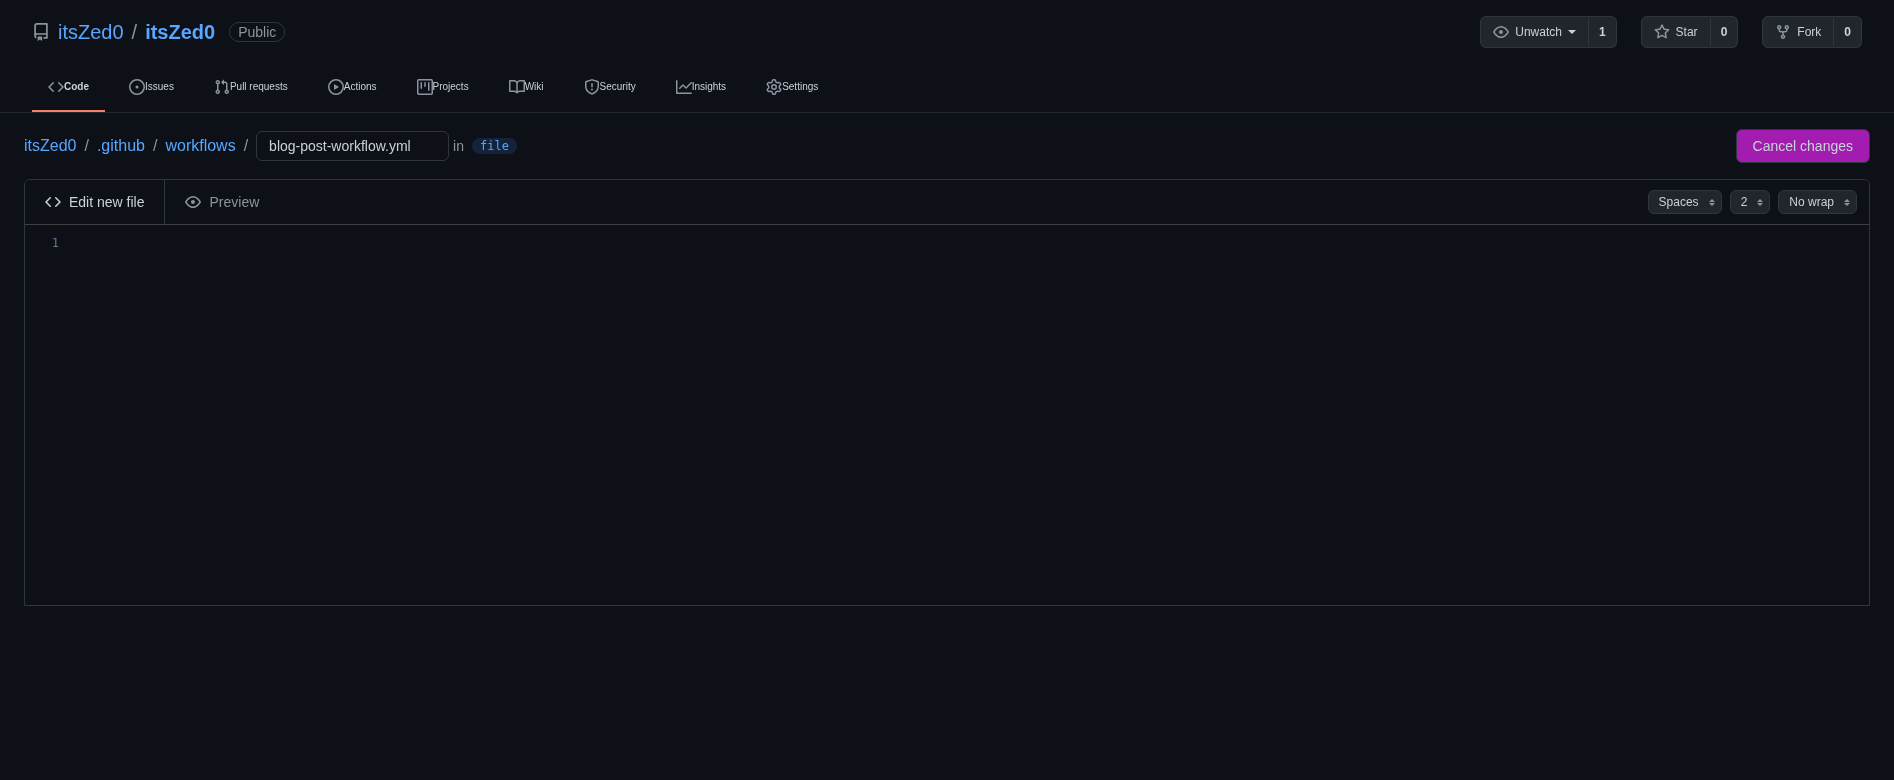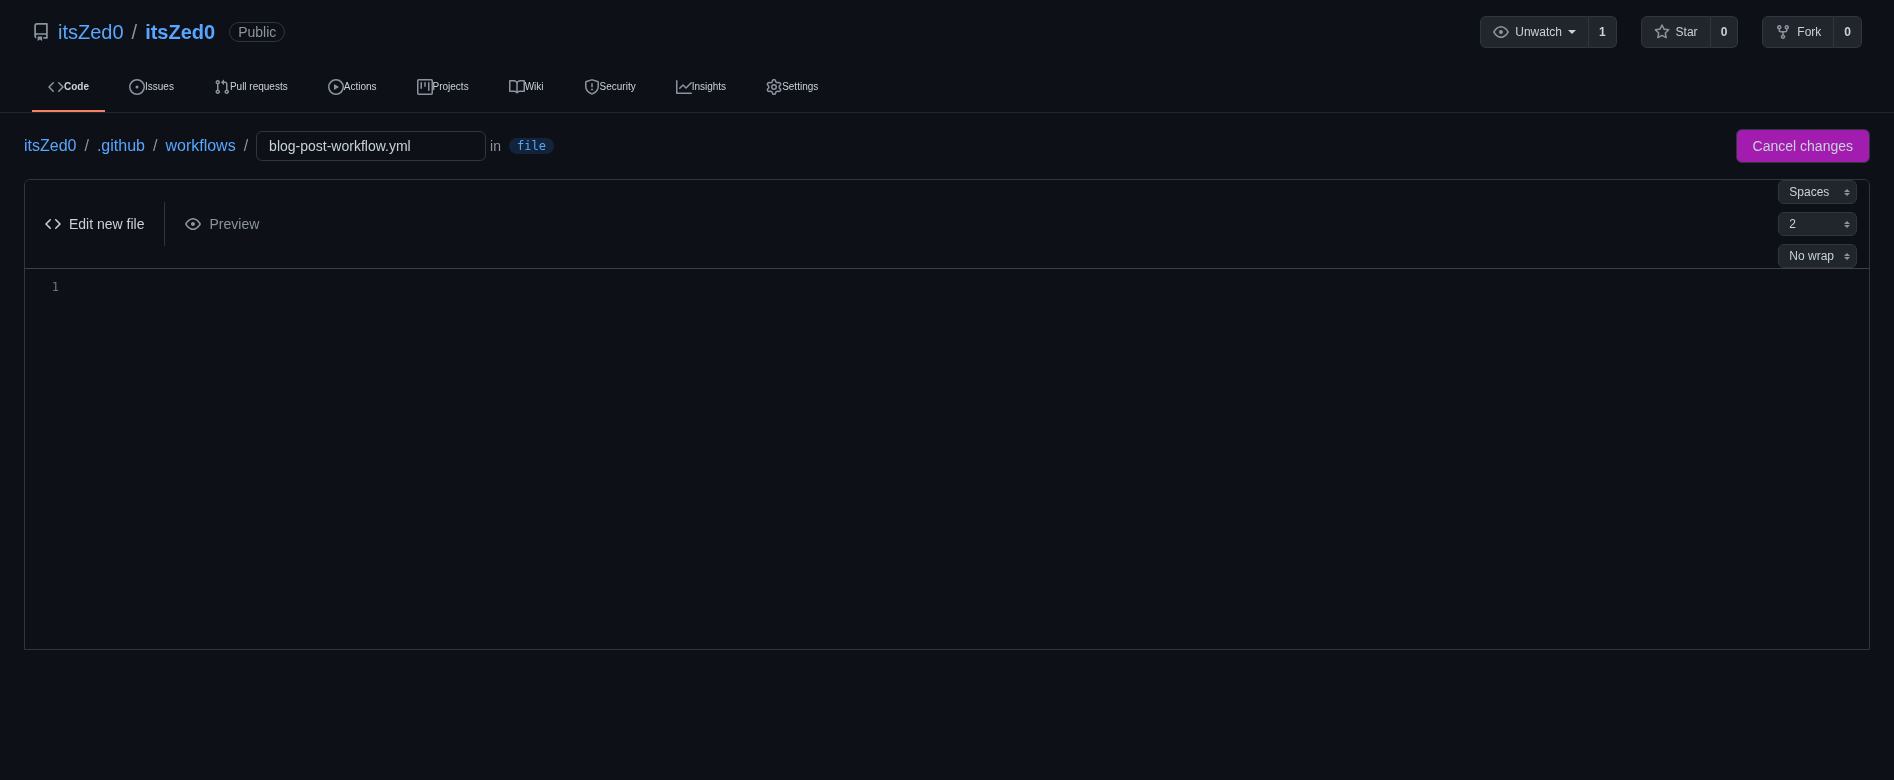--- a/index.html
+++ b/index.html
@@ -103,21 +103,21 @@
   }
   .breadcrumb a { color:#58a6ff; }
   .breadcrumb .sep { color:#8b949e; padding:0 4px;}
   .filename-input {
     background:#0d1117;
     border:1px solid #30363d;
     border-radius:6px;
     color:#c9d1d9;
     padding:6px 12px;
     font-size:14px;
-    width:230px;
+    width:193px;
   }
   .in-text { color:#8b949e; margin-left:0; font-size:14px;}
   .branch-badge {
     background:#388bfd26;
     color:#58a6ff;
     border-radius:2em;
     font-family:ui-monospace,monospace;
     font-size:12px;
     padding:1px 8px;
     margin-left:4px;
@@ -158,21 +158,20 @@
     background:#0d1117;
     color:#c9d1d9;
     border-right:1px solid #30363d;
   }
   .editor-tab svg { fill:currentColor; }
   .editor-toolbar-right {
     margin-left:auto;
     display:flex;
     gap:8px;
     padding-right:12px;
-    flex-direction:column;
   }
   .select {
     background:#21262d;
     border:1px solid #30363d;
     color:#c9d1d9;
     border-radius:6px;
     padding:4px 22px 4px 10px;
     font-size:12px;
     position:relative;
     cursor:pointer;

